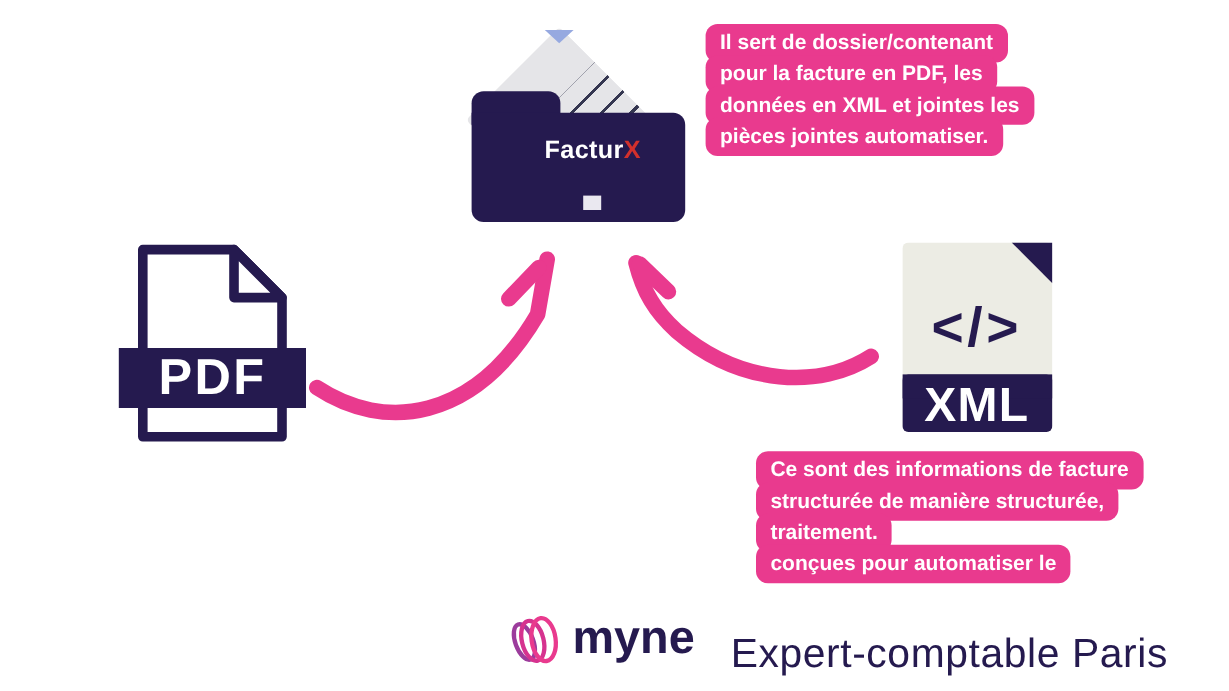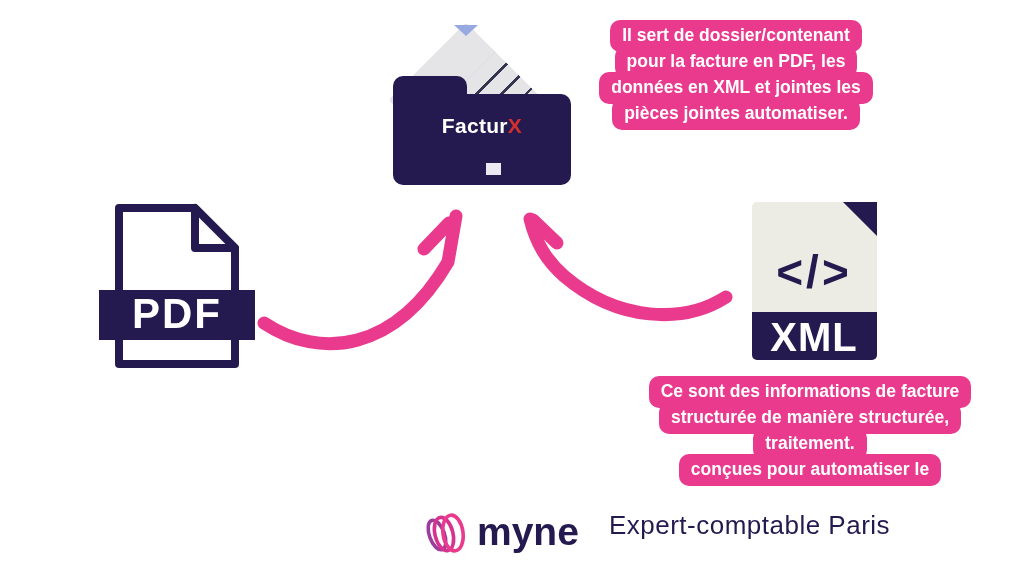--- a/index.html
+++ b/index.html
@@ -24,29 +24,29 @@
   .folder-tab{
     position:absolute;left:393px;top:76px;width:74px;height:28px;
     background:var(--navy,#251A4F);border-radius:10px 10px 0 0;
   }
   .folder-body{
     position:absolute;left:393px;top:94px;width:178px;height:91px;
     background:var(--navy,#251A4F);border-radius:0 10px 10px 10px;
   }
   .folder-label{
     position:absolute;top:20px;left:0;width:100%;text-align:center;
-    color:#fff;font-size:21px;font-weight:700;letter-spacing:.3px;
+    color:#fff;font-size:21px;font-weight:700;letter-spacing:.3px;padding-left:12px;
   }
   .folder-label .red{color:var(--red,#D2302C);}
   .folder-dot{
     position:absolute;left:93px;top:69px;width:15px;height:12px;
     background:var(--dot-gray,#EAE8F0);
   }
   
-  .callout{position:absolute;text-align:center;}
+  .callout{position:absolute;}
   .cl{line-height:1;}
   .cl + .cl{margin-top:-6px;}
   .clbg{
     display:inline-block;background:var(--pink,#E93A8E);color:#fff;
     font-weight:700;font-size:17.5px;line-height:1.32;
     padding:4px 12px 5px;border-radius:10px;white-space:nowrap;
   }
   .callout-top{left:588px;top:20px;width:296px;}
   .callout-left{left:36px;top:390px;width:296px;}
   .callout-right{left:630px;top:376px;width:360px;}
@@ -65,21 +65,21 @@
   .arrows{position:absolute;left:0;top:0;width:1024px;height:576px;pointer-events:none;}
   .arrow{stroke:var(--pink,#E93A8E);stroke-width:13;fill:none;stroke-linecap:round;stroke-linejoin:round;}
   
   .footer{position:absolute;left:424px;top:510px;height:54px;display:flex;align-items:flex-start;}
   .brand-mark{width:48px;height:48px;}
   .brand-mark ellipse{fill:none;stroke-width:3.6;}
   .brand-mark .e1{stroke:#9C3C9C;}
   .brand-mark .e2{stroke:#D6338F;}
   .brand-mark .e3{stroke:var(--pink,#E93A8E);}
   .brand-name{color:var(--navy,#251A4F);font-size:39px;font-weight:700;margin-left:5px;letter-spacing:0;}
-  .tagline{color:var(--navy,#251A4F);font-size:26px;font-weight:500;margin-left:30px;letter-spacing:.5px;}
+  .tagline{color:var(--navy,#251A4F);font-size:34px;font-weight:500;margin-left:30px;letter-spacing:.5px;margin-top:16px;}
 </style>
 </head>
 <body>
 
 <div class="canvas">
 
   <div class="paper"></div>
   <div class="notch"></div>
 
   <div class="folder-tab"></div>

